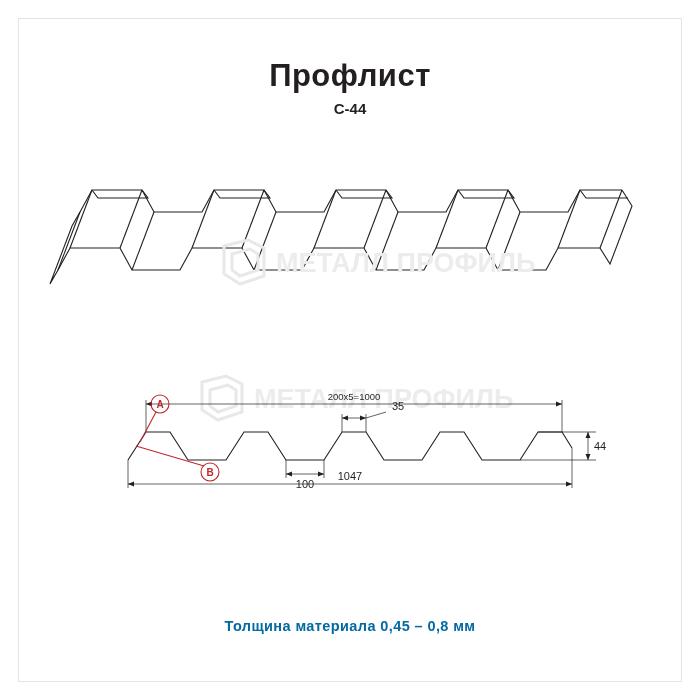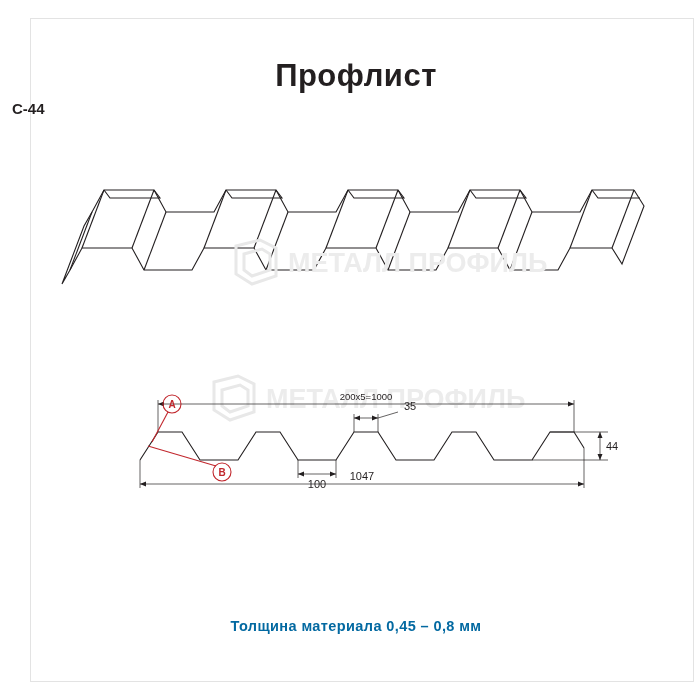--- a/index.html
+++ b/index.html
@@ -11,21 +11,20 @@
     width: 700px;
     height: 700px;
     font-family: "Liberation Sans", sans-serif;
     color: #231f20;
     position: relative;
     overflow: hidden;
   }
   .page {
     position: absolute;
     inset: 0;
-    margin-left: 12px;
   }
   .frame-border {
     position: absolute;
     left: 18px;
     top: 18px;
     width: 664px;
     height: 664px;
     border: 1px solid #e3e3e3;
     box-sizing: border-box;
   }
@@ -38,21 +37,21 @@
     font-size: 31px;
     font-weight: bold;
     letter-spacing: 0.5px;
     color: #231f20;
   }
   .subtitle {
     position: absolute;
     left: 0;
     right: 0;
     top: 100px;
-    text-align: left;
+    text-align: center;
     font-size: 15px;
     font-weight: bold;
     color: #231f20;
   }
   .footer-note {
     position: absolute;
     left: 0;
     right: 0;
     top: 618px;
     text-align: center;

